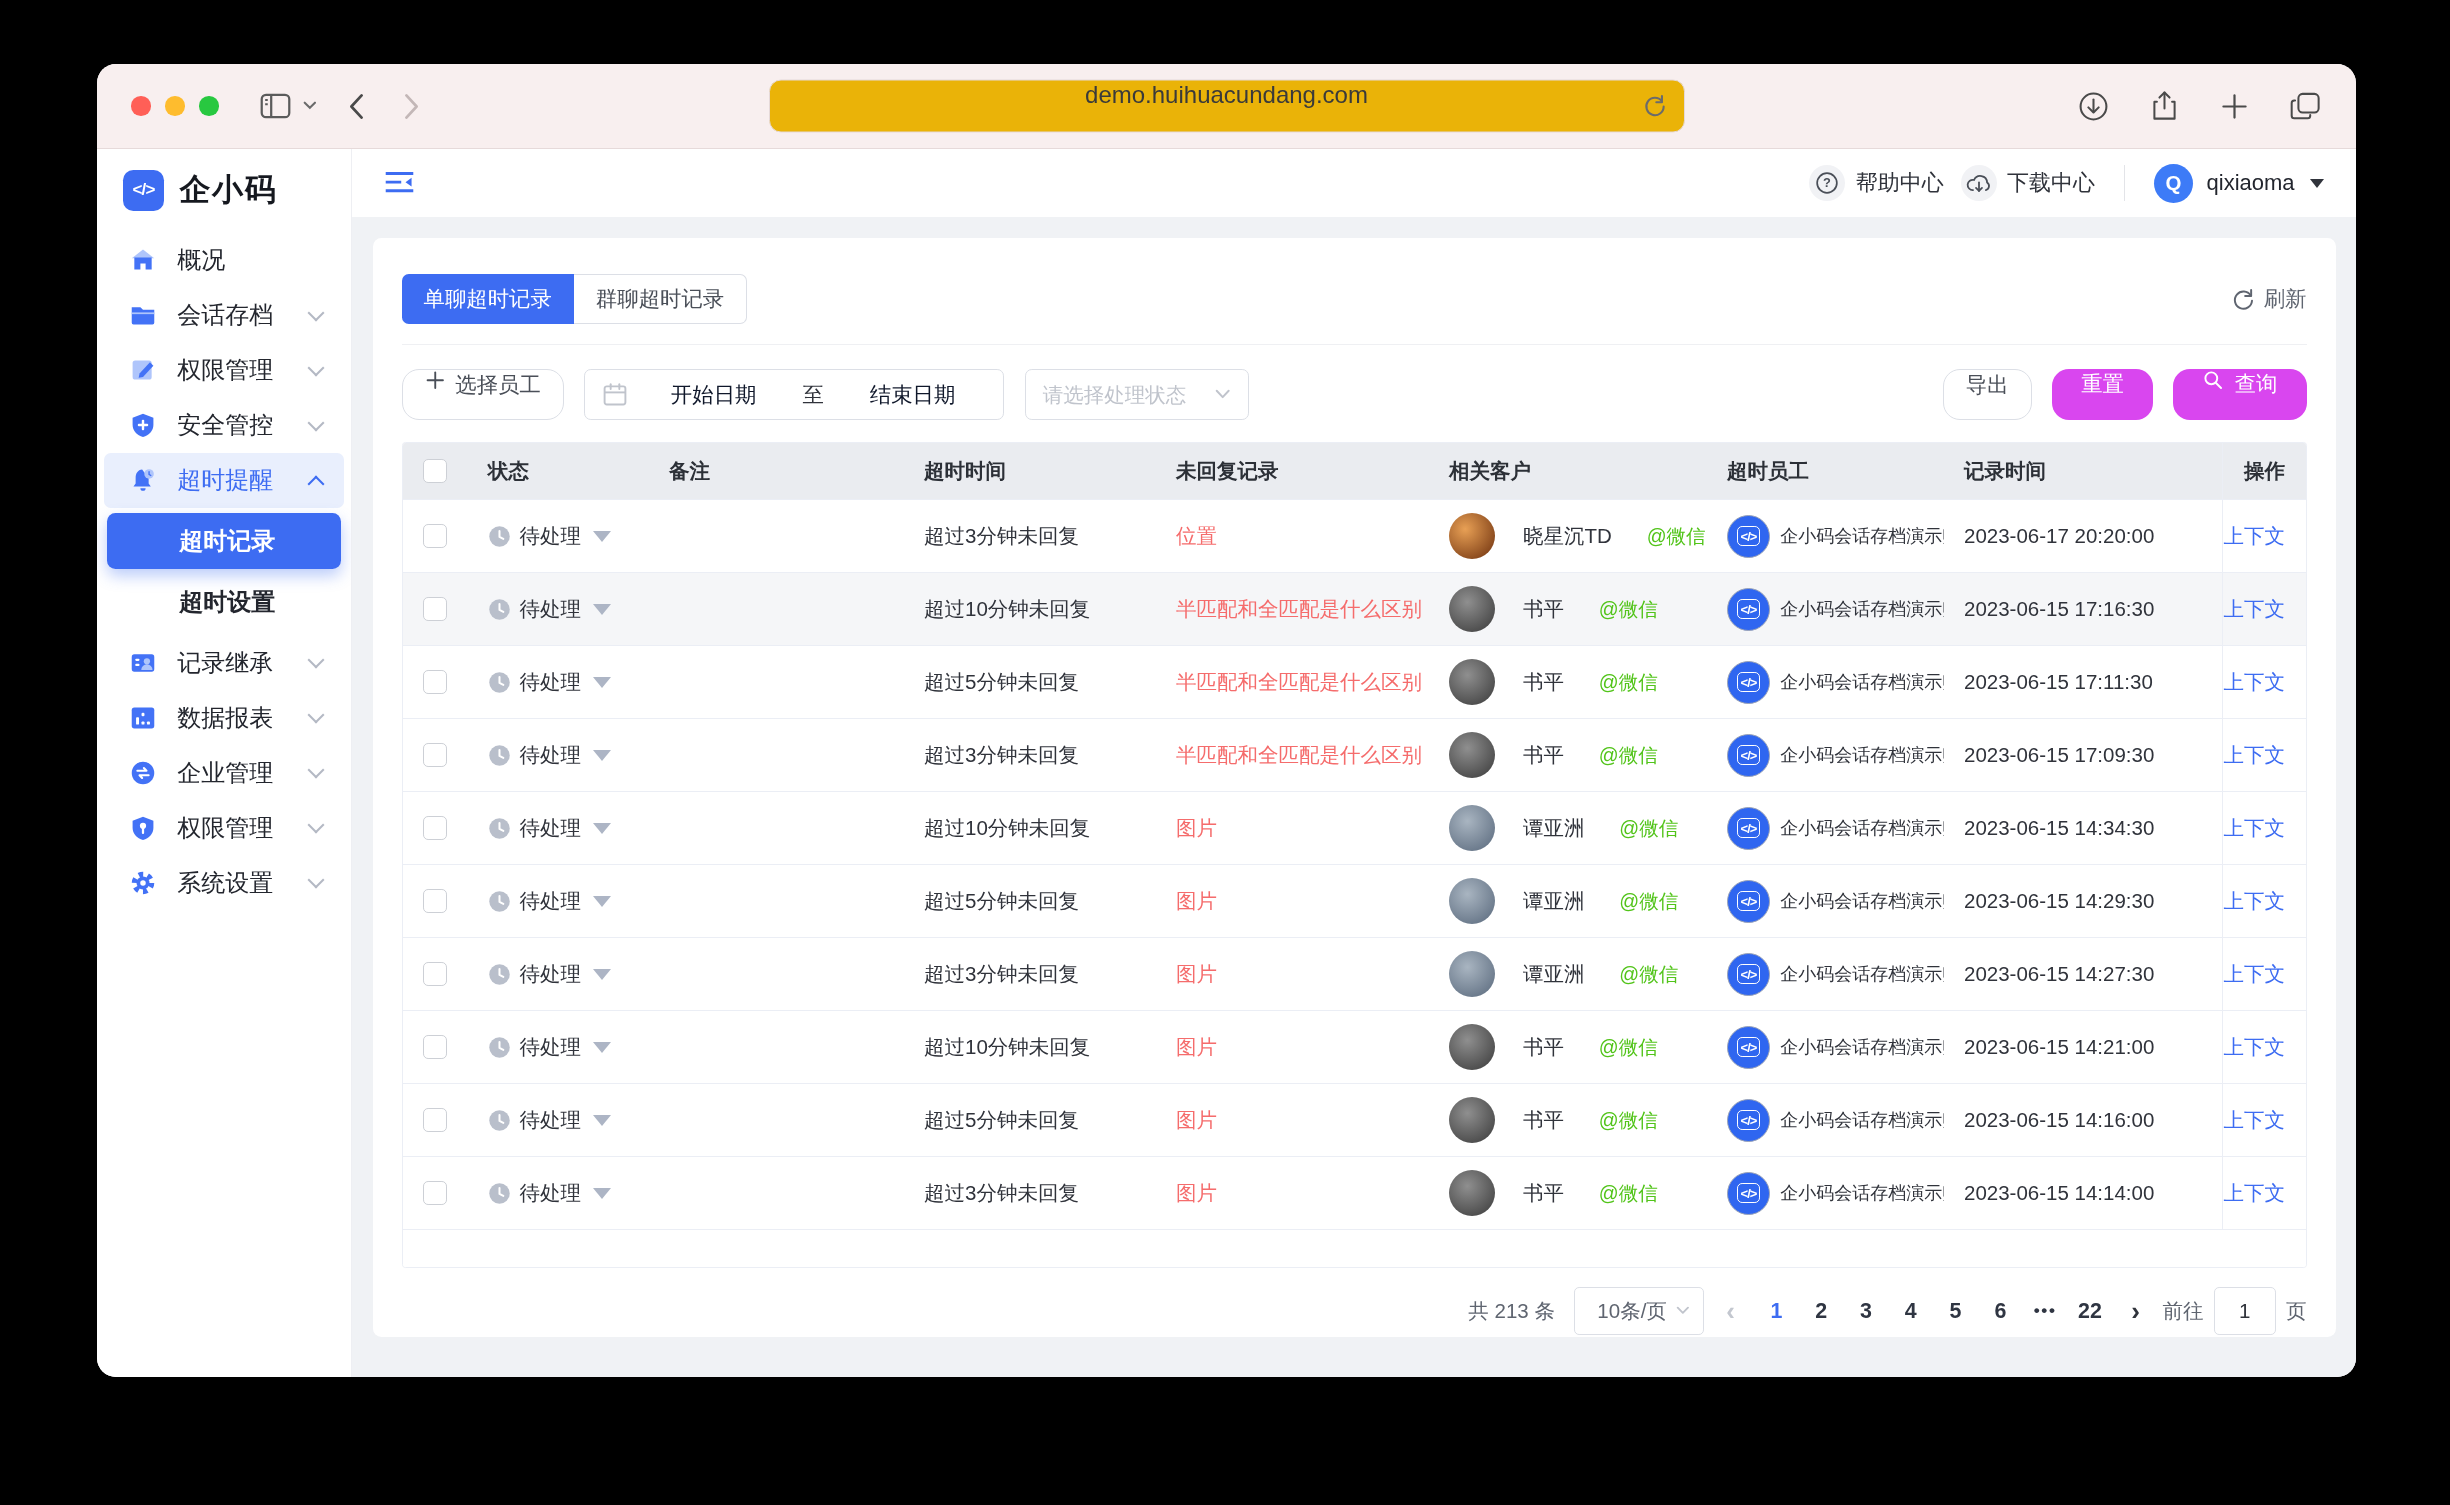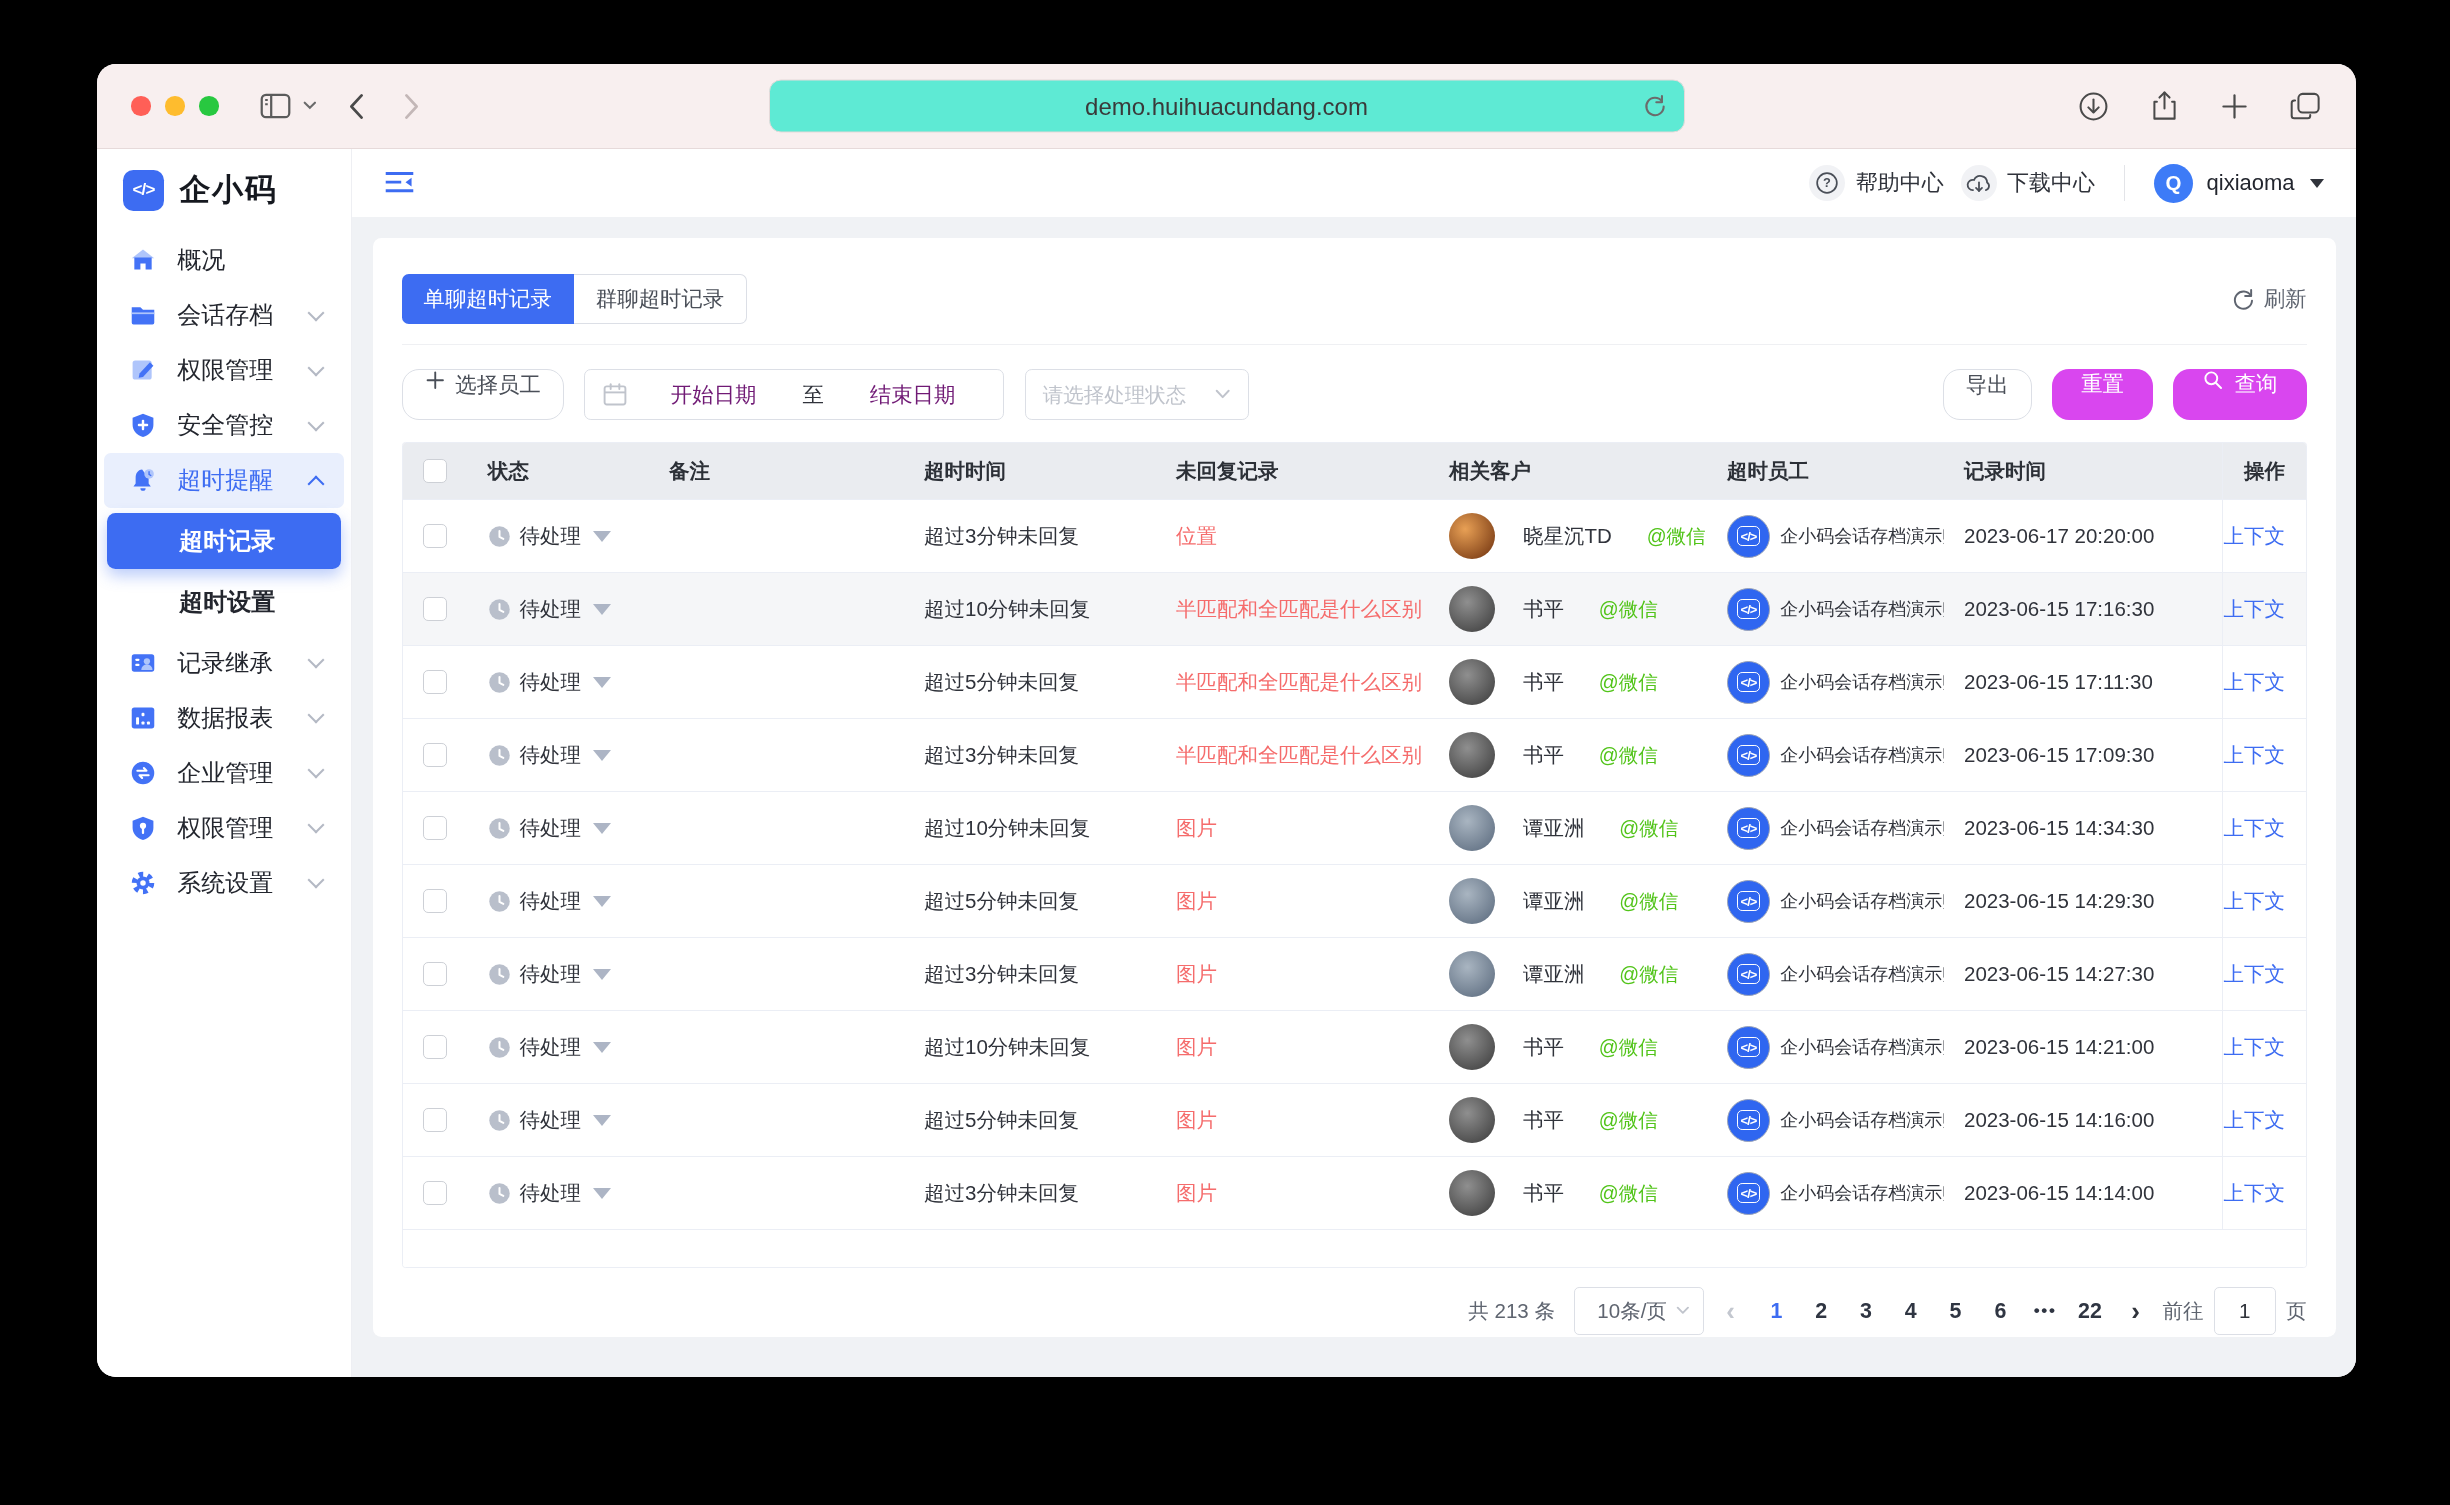--- a/index.html
+++ b/index.html
@@ -14,22 +14,22 @@
 
   
   .browser-bar { height:85px; flex:0 0 85px; background:#F8EFEF; border-bottom:0.9px solid #E6DADA;
     display:flex; align-items:center; padding:0 34px; position:relative; }
   .traffic { display:flex; gap:14.5px; align-items:center; }
   .light { width:19.6px; height:19.6px; border-radius:50%; }
   .light.red{background:#FF5F57;} .light.yellow{background:#FEBC2E;} .light.green{background:#28C840;}
   .nav-group { display:flex; align-items:center; margin-left:41px; gap:12px; }
   .nav-ico { display:flex; align-items:center; justify-content:center; }
   .urlbar { position:absolute; left:50%; top:50%; transform:translate(-50%,-50%);
-    width:916px; height:53px; background:#5eead4; border:0.9px solid #E5D9D9; border-radius:12px;
-    display:flex; align-items:center; justify-content:center; }
+    width:916px; height:53px; background:#eab308; border:0.9px solid #E5D9D9; border-radius:12px;
+    display:flex; justify-content:center; }
   .urlbar .url { font-size:24px; color:#3A3A3A; }
   .urlbar .reload { position:absolute; right:15.4px; top:50%; transform:translateY(-50%); }
   .chrome-right { margin-left:auto; display:flex; align-items:center; gap:41px; }
 
   
   .app { flex:1; display:flex; min-height:0; }
   .sidebar { width:255px; flex:0 0 255px; background:#fff; border-right:0.9px solid #EEEFF3; overflow:hidden; }
   .logo-row { height:72px; display:flex; align-items:center; gap:15.4px; padding:0 26px; margin-top:5.1px; }
   .logo-badge { width:41px; height:41px; border-radius:10.3px; background:#3D6CF2; color:#fff;
     display:flex; align-items:center; justify-content:center; font-weight:700; font-size:17px; letter-spacing:-0.9px; }
@@ -75,21 +75,21 @@
   .hr { border-bottom:0.9px solid #EFF0F3; margin-top:20.5px; }
 
   
   .filter-row { margin-top:24px; display:flex; align-items:center; gap:20.5px; }
   .btn { height:51px; border-radius:17px; display:flex; align-items:flex-start; justify-content:center;
     font-size:21.4px; cursor:pointer; }
   .btn.plain { border:0.9px solid #DCDFE6; color:#4A4F58; background:#fff; padding:0 22px; gap:10.3px; }
   .btn.primary { background:#d946ef; color:#fff; padding:0 29px; gap:10.3px; }
   .daterange { width:420px; height:51px; border:0.9px solid #DCDFE6; border-radius:6.8px; display:flex;
     align-items:center; padding:0 17px; gap:22px; }
-  .daterange .ph { font-size:21.4px; color:#701a75; }
+  .daterange .ph { font-size:21.4px; color:#0f172a; }
   .daterange .to { font-size:21.4px; color:#30333B; }
   .select { width:224px; height:51px; border:0.9px solid #DCDFE6; border-radius:6.8px; display:flex;
     align-items:center; padding:0 17px; cursor:pointer; }
   .select .ph { font-size:20.5px; color:#C0C4CC; flex:1; }
   .spacer { flex:1; }
 
   
   .table { margin-top:22px; border:0.9px solid #EBEEF5; border-radius:3.4px; overflow:hidden; }
   .trow { display:flex; align-items:center; }
   .thead { background:#EAECF0; height:56px; font-size:20.5px; font-weight:600; color:#2C3037; }

